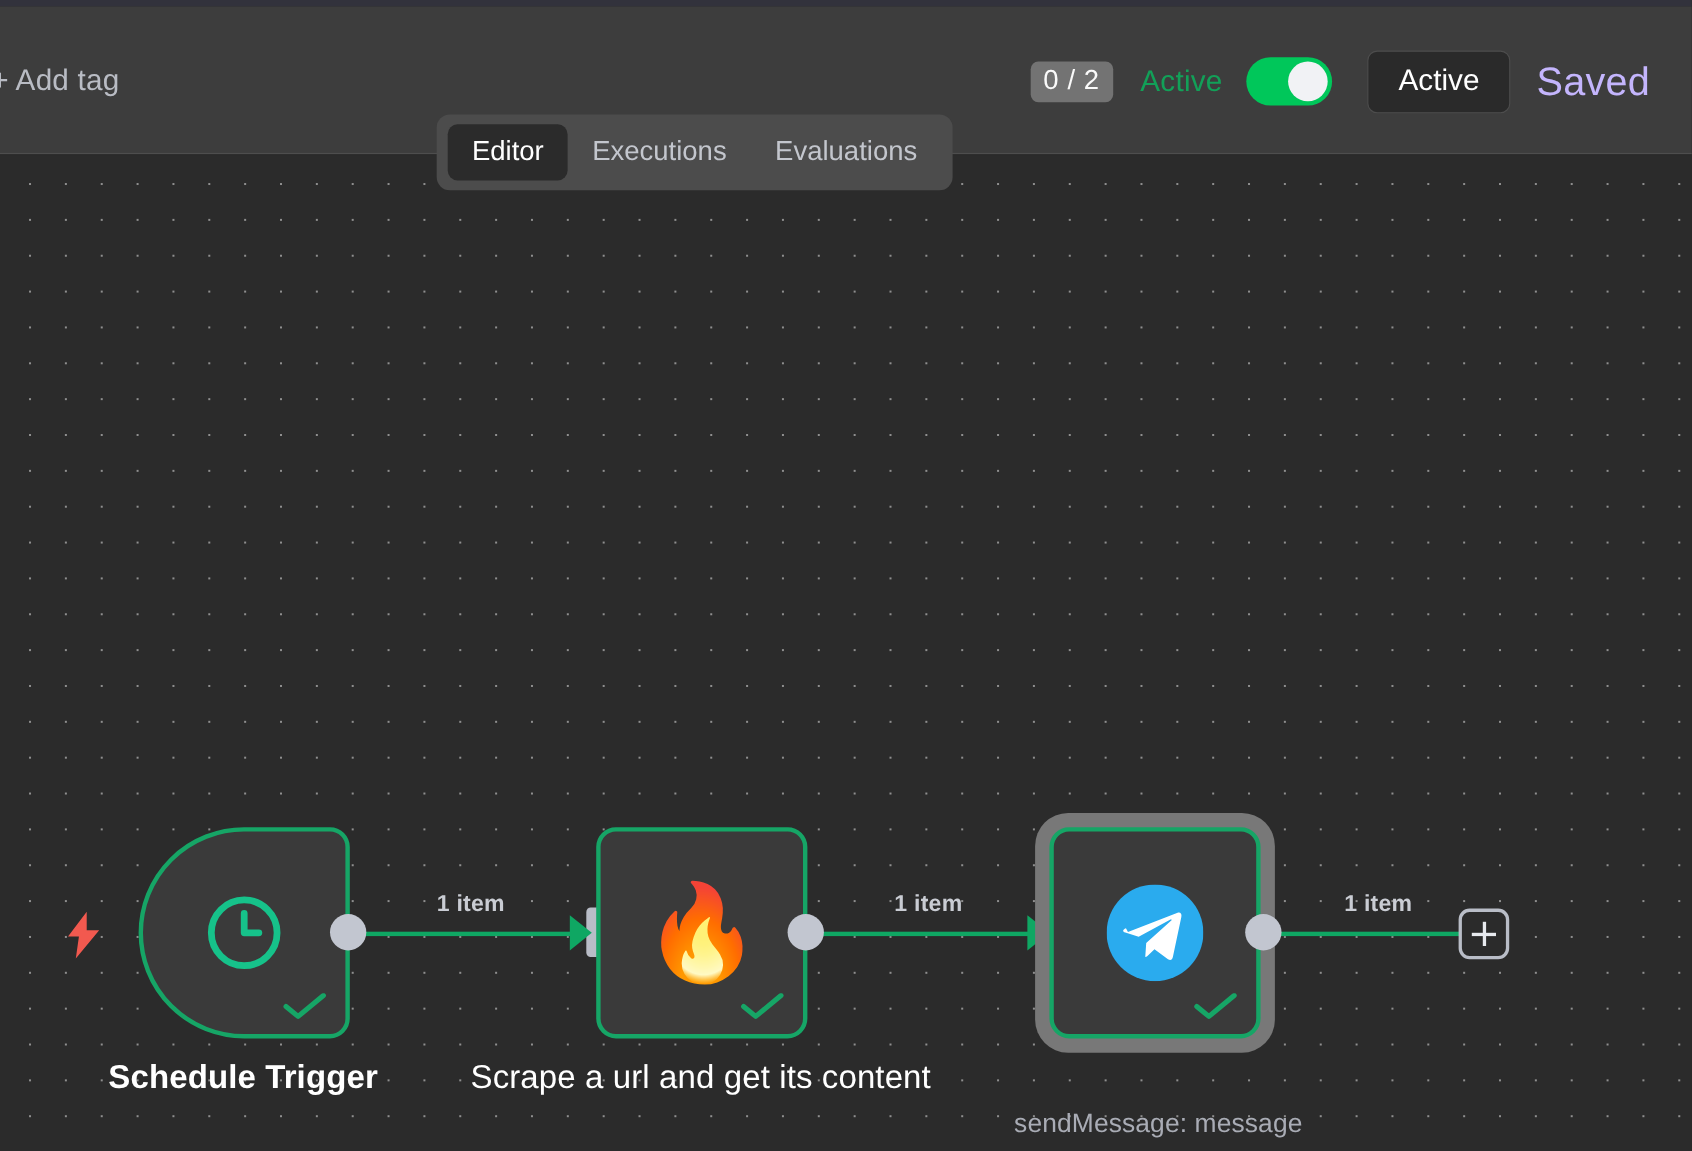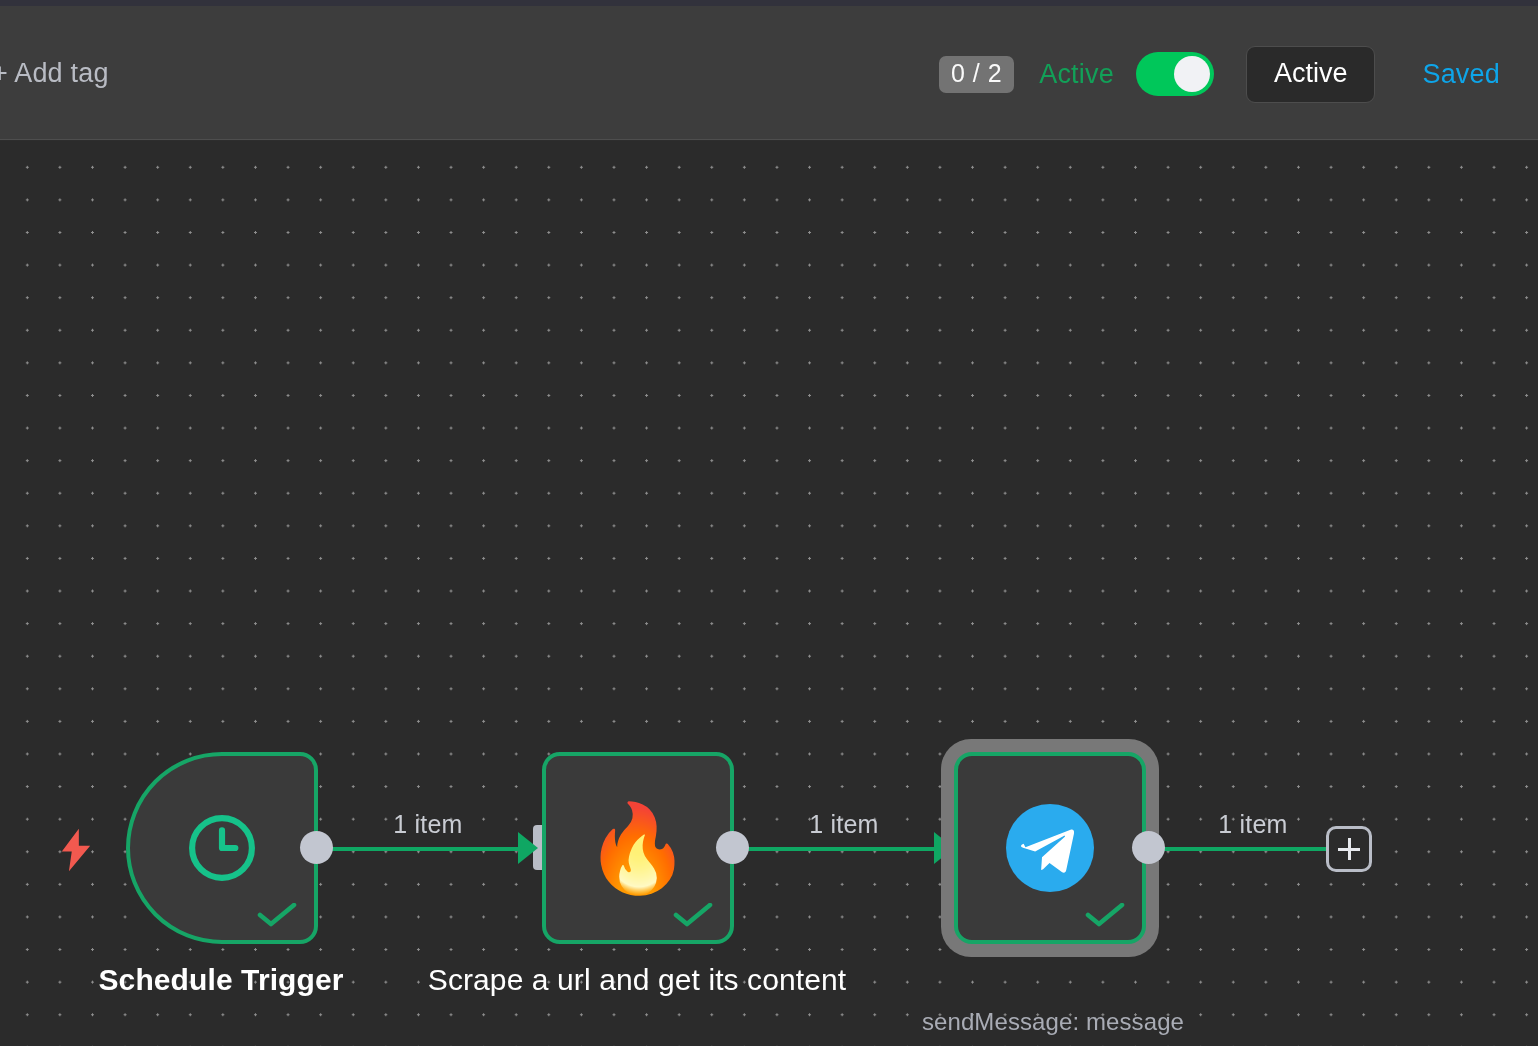--- a/index.html
+++ b/index.html
@@ -90,23 +90,23 @@
     border-radius: 9px;
     color: #ffffff;
     font-size: 27px;
     padding: 13px 27px 15px;
     line-height: 1;
     cursor: pointer;
     font-family: "Liberation Sans", sans-serif;
   }
 
   .saved-label {
-    margin-left: 47px;
-    color: #0ea5e9;
-    font-size: 27px;
+    margin-left: 24px;
+    color: #c4b5fd;
+    font-size: 36px;
     letter-spacing: .2px;
   }
 
   
   .tabbar {
     position: absolute;
     left: 397px; top: 104px;
     background: #4c4c4c;
     border-radius: 12px;
     padding: 9px 10px;
@@ -143,25 +143,26 @@
 
   
   .wire {
     position: absolute;
     height: 4px;
     background: #0fa763;
   }
 
   .wire-label {
     position: absolute;
-    font-size: 25px;
+    font-size: 21px;
     color: #c9ccd3;
     white-space: nowrap;
     transform: translateX(-50%);
     letter-spacing: .2px;
+    font-weight: bold;
   }
 
   
   .port-out {
     position: absolute;
     width: 33px; height: 33px;
     border-radius: 50%;
     background: #c2c6d0;
     cursor: pointer;
   }
@@ -280,20 +281,25 @@
       <div class="toggle">
         <div class="knob"></div>
       </div>
 
       <button class="share-btn">Active</button>
 
       <div class="saved-label">Saved</div>
     </div>
   </div>
 
+  <div class="tabbar">
+    <div class="tab active">Editor</div>
+    <div class="tab">Executions</div>
+    <div class="tab">Evaluations</div>
+  </div>
 
   <div class="canvas">
 
     <div class="wire" style="left:316px; top:706px; width:218px;"></div>
     <div class="wire-label" style="left:428px; top:669px;">1 item</div>
 
     <div class="wire" style="left:732px; top:706px; width:218px;"></div>
     <div class="wire-label" style="left:844px; top:669px;">1 item</div>
 
     <div class="wire" style="left:1148px; top:706px; width:182px;"></div>

